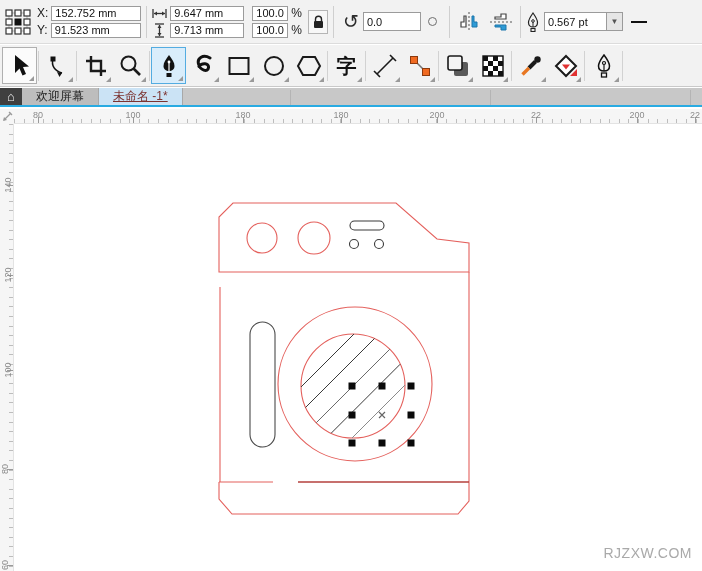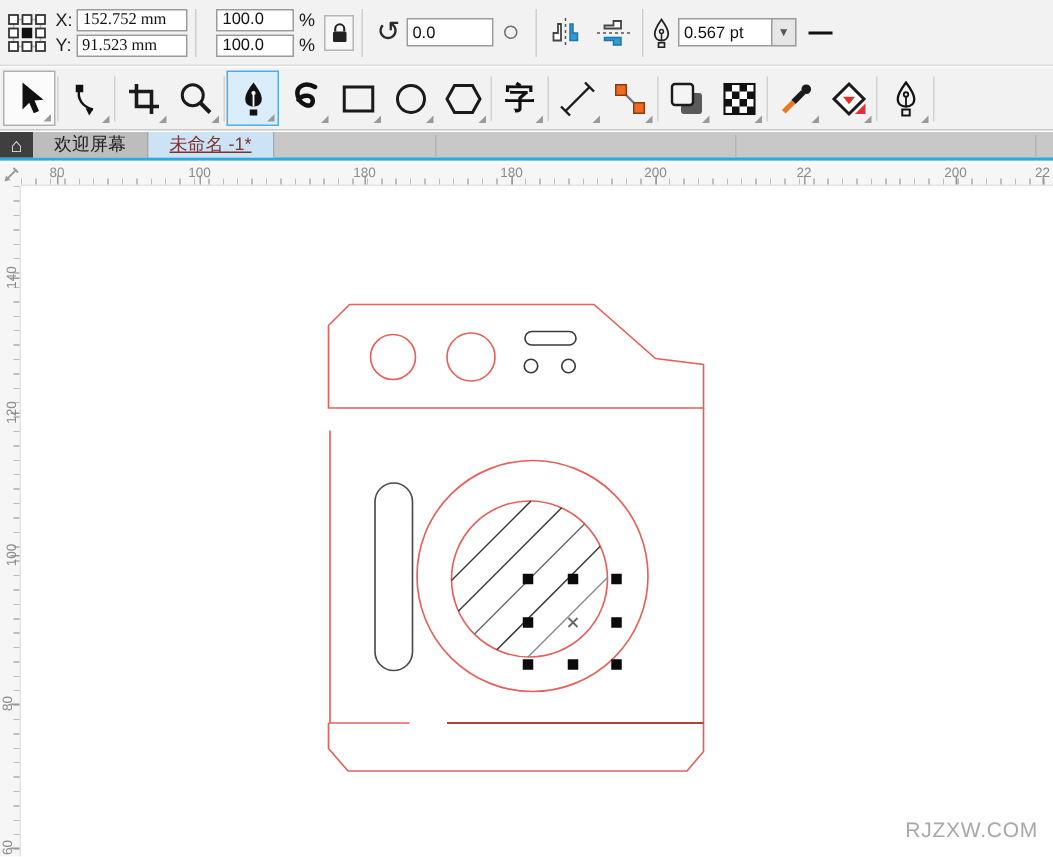--- a/index.html
+++ b/index.html
@@ -17,23 +17,23 @@
   }
   .vdiv { width:1px; height:32px; background:#cfcfcf; margin:0 5px; flex:none; }
   .stack { display:flex; flex-direction:column; justify-content:center; gap:2px; }
   .row { display:flex; align-items:center; gap:3px; }
   .lbl { font-size:12px; color:#1a1a1a; }
   .field {
     background:#fff; border:1px solid #9b9b9b; height:15px;
     font-size:11px; font-family:"Liberation Sans",sans-serif;
     padding:0 3px; color:#111;
   }
-  .f-xy { width:74px;font-family:Liberation Serif, serif; }
+  .f-xy { width:90px; }
   .f-wh { width:74px; }
-  .f-sc { width:52px; }
+  .f-sc { width:36px; }
   .f-rot { width:58px; height:19px; }
   .lockbtn {
     width:20px; height:24px; border:1px solid #b5b5b5; background:#f7f7f7;
     display:flex; align-items:center; justify-content:center; margin-left:6px;
   }
   .rot-glyph { font-size:19px; color:#2b2b2b; line-height:1; margin:0 4px; }
   .circle-glyph { width:9px; height:9px; border:1.4px solid #6e6e6e; border-radius:50%; margin:0 7px; }
   .combo { display:flex; align-items:center; }
   .combo .field { width:62px; height:19px; border-right:none; }
   .combo .dd {
@@ -143,20 +143,48 @@
     <div class="row">
       <span class="lbl">X:</span>
       <input class="field f-xy" readonly="" value="152.752 mm" style="">
     </div>
     <div class="row">
       <span class="lbl">Y:</span>
       <input class="field f-xy" readonly="" value="91.523 mm" style="">
     </div>
   </div>
   <div class="vdiv"></div>
+  <div class="stack">
+    <div class="row">
+      <span>
+        <svg width="15" height="11" viewBox="0 0 15 11">
+            <g stroke="#333" stroke-width="1.3" fill="none">
+              <line x1="1" y1="1" x2="1" y2="10"></line>
+              <line x1="14" y1="1" x2="14" y2="10"></line>
+              <line x1="2" y1="5.5" x2="13" y2="5.5"></line>
+            </g>
+            <path d="M2,5.5 l3,-2 v4 z M13,5.5 l-3,-2 v4 z" fill="#333"></path>
+          </svg>
+      </span>
+      <input class="field f-wh" readonly="" value="9.647 mm" style="">
+    </div>
+    <div class="row">
+      <span style="display:inline-flex;width:15px;justify-content:center;">
+        <svg width="11" height="15" viewBox="0 0 11 15">
+            <g stroke="#333" stroke-width="1.3" fill="none">
+              <line x1="1" y1="1" x2="10" y2="1"></line>
+              <line x1="1" y1="14" x2="10" y2="14"></line>
+              <line x1="5.5" y1="2" x2="5.5" y2="13"></line>
+            </g>
+            <path d="M5.5,2 l-2,3 h4 z M5.5,13 l-2,-3 h4 z" fill="#333"></path>
+          </svg>
+      </span>
+      <input class="field f-wh" readonly="" value="9.713 mm" style="">
+    </div>
+  </div>
   <div class="stack" style="margin-left:8px;">
     <div class="row">
       <input class="field f-sc" readonly="" value="100.0" style="">
       <span class="lbl">%</span>
     </div>
     <div class="row">
       <input class="field f-sc" readonly="" value="100.0" style="">
       <span class="lbl">%</span>
     </div>
   </div>

